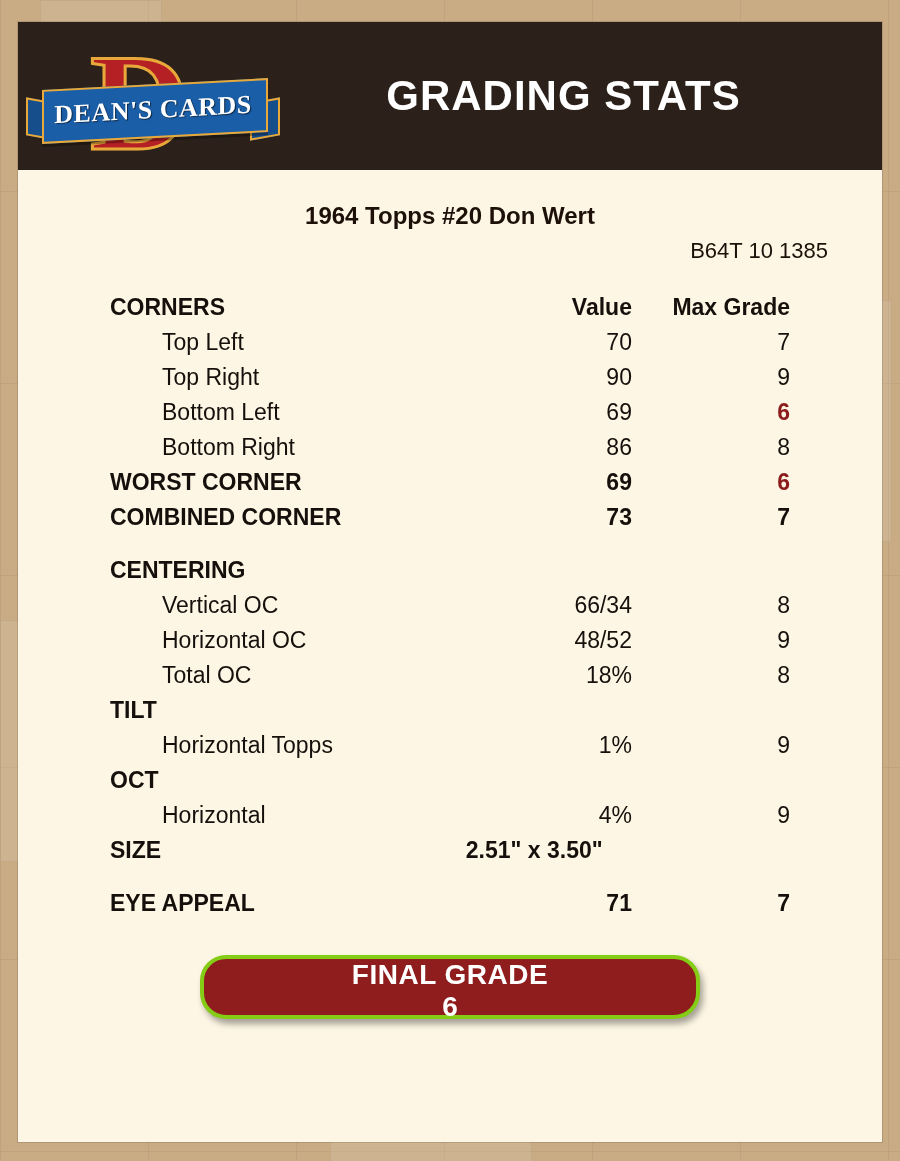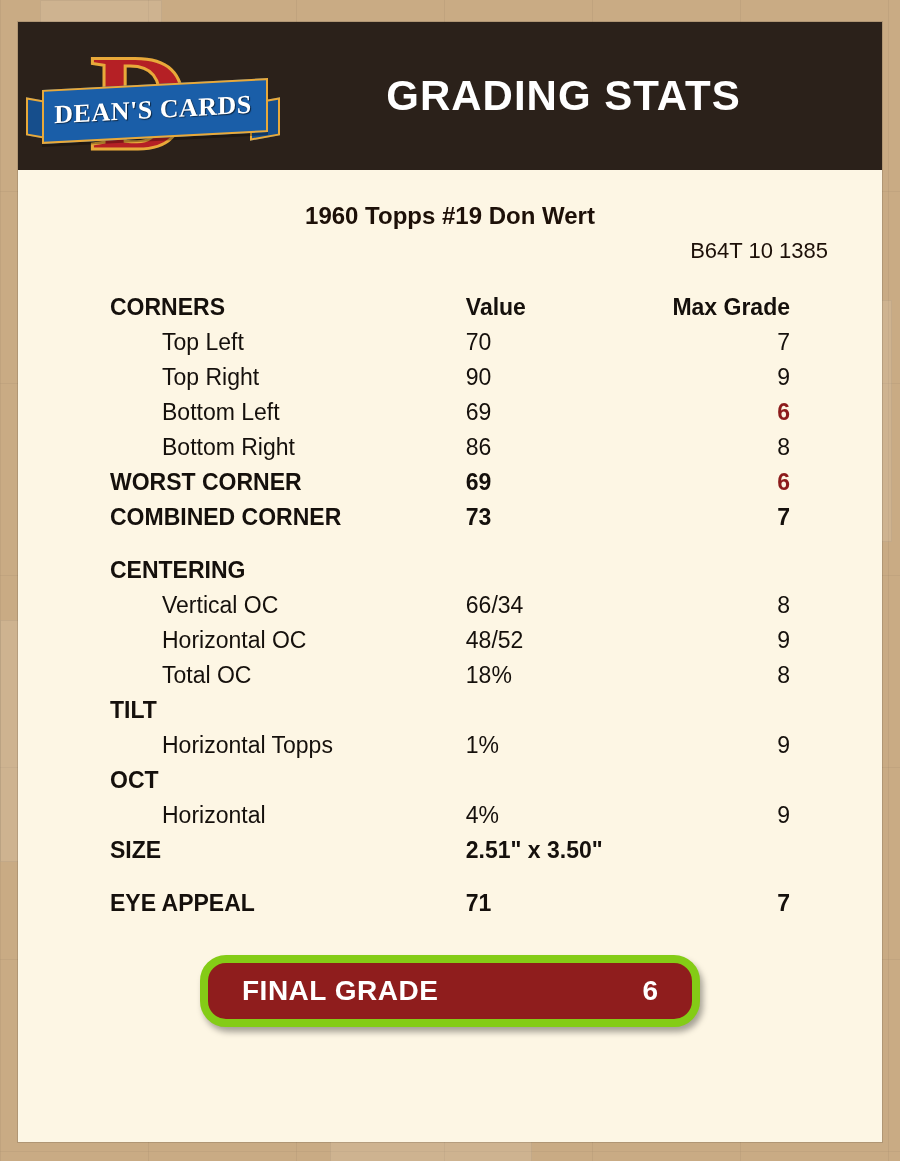--- a/index.html
+++ b/index.html
@@ -151,46 +151,47 @@
     border-collapse: collapse;
     color: #15100c;
   }
   table.stats td, table.stats th {
     padding: 0;
     font-size: 23px;
     line-height: 35px;
     vertical-align: baseline;
   }
   .col-label { width: 330px; text-align: left; }
-  .col-value { width: 180px; text-align: left; }
+  .col-value { width: 180px; text-align: right; }
   .col-grade { width: 170px; text-align: right; }
 
   .hdr-label { font-weight: bold; font-size: 23px; }
   .hdr-col { font-weight: bold; font-size: 23px; }
   .section-head td { font-weight: bold; margin-left: 12px; }
   .indent { padding-left: 52px !important; }
   .row-gap td { height: 18px; line-height: 18px; font-size: 0; }
   .grade-low { color: #8c1b1b; font-weight: bold; }
 
   
   .final-wrap {
     margin: 34px auto 0 auto;
     width: 500px;
     position: relative;
   }
   .final-bar {
     background: #8f1d1d;
-    border: 8px solid #84cc16;
+    border: 4px solid #84cc16;
     border-radius: 26px;
     height: 56px;
     display: flex;
     align-items: center;
     justify-content: space-between;
     padding: 0 34px;
     box-shadow: 3px 5px 6px rgba(0,0,0,0.35);
+    flex-direction: column;
   }
   .final-label {
     color: #ffffff;
     font-size: 28px;
     font-weight: bold;
     letter-spacing: 0.5px;
   }
   .final-value {
     color: #ffffff;
     font-size: 28px;
@@ -215,21 +216,21 @@
       <div class="logo-tail-r"></div>
       <div class="logo-ribbon"></div>
       <div class="logo-ribbon-text">DEAN'S CARDS</div>
     </div>
     <div class="header-titles">
       <div class="header-title">GRADING STATS</div>
     </div>
   </div>
 
   <div class="body-wrap">
-    <div class="card-title">1960 Topps #19 Don Wert</div>
+    <div class="card-title">1964 Topps #20 Don Wert</div>
     <div class="card-subtitle">B64T 10 1385</div>
 
     <table class="stats">
       <thead>
         <tr>
           <th class="col-label hdr-label">CORNERS</th>
           <th class="col-value hdr-col">Value</th>
           <th class="col-grade hdr-col">Max Grade</th>
         </tr>
       </thead>

